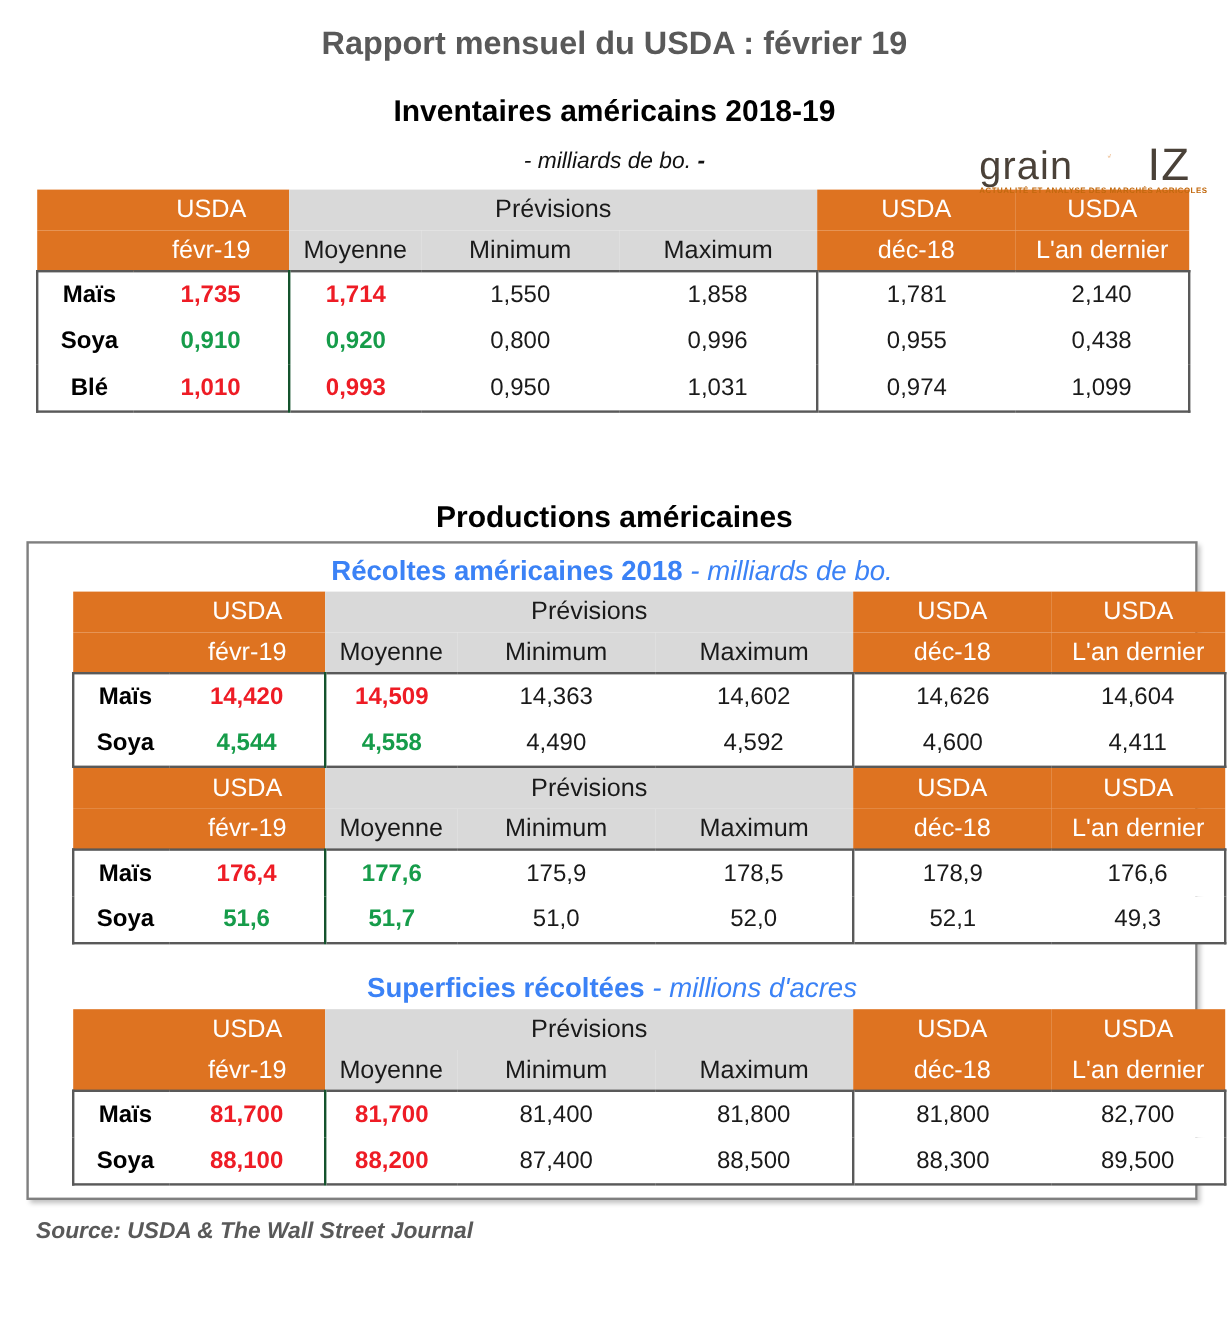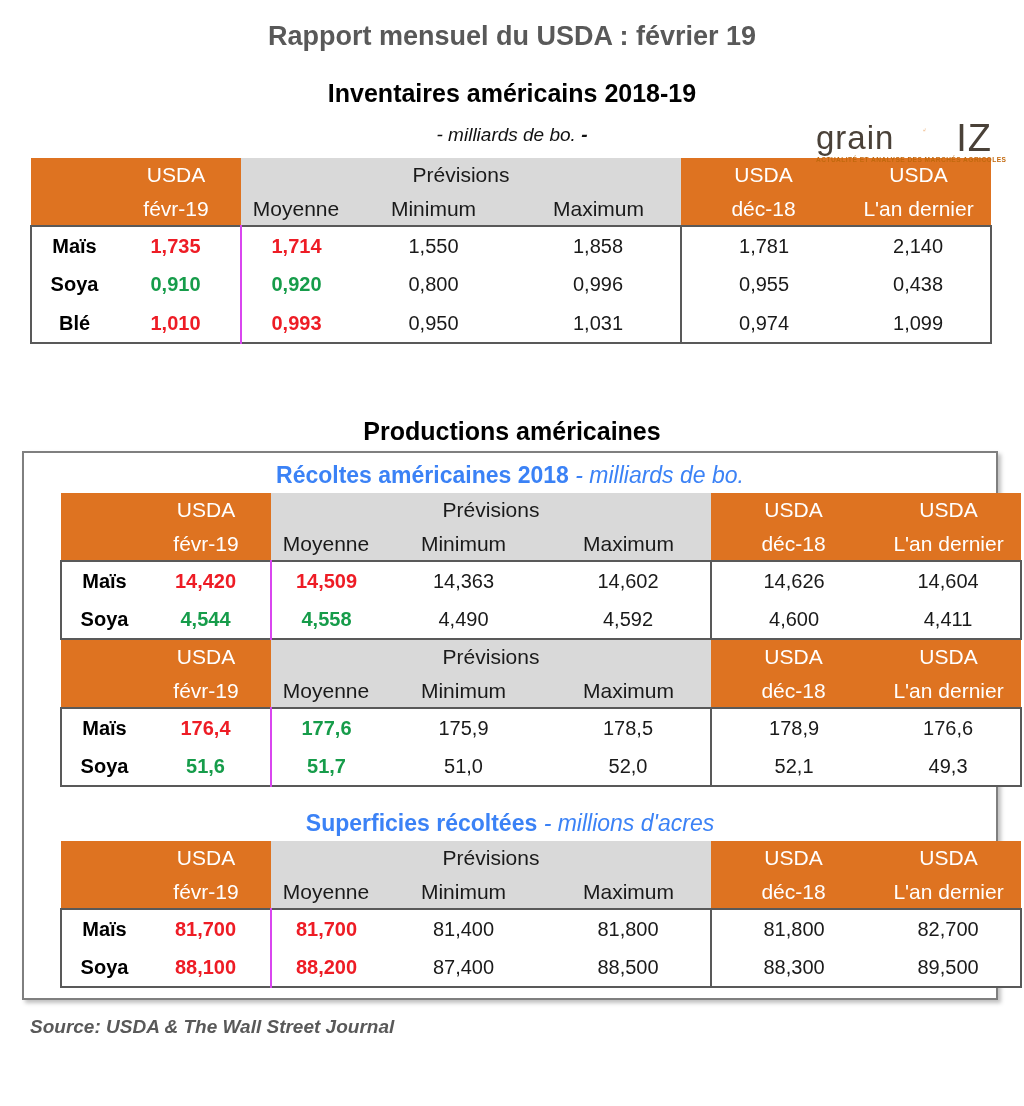--- a/index.html
+++ b/index.html
@@ -24,21 +24,21 @@
 
   
   table.data-table { border-collapse:collapse; table-layout:fixed; width:960px; margin-left:30px; }
   table.data-table th { height:34px; font-weight:normal; font-size:21px; text-align:center; vertical-align:middle; }
   table.data-table td { height:39px; font-size:20px; text-align:center; vertical-align:middle; }
   th.orange { background:#de7321; color:#ffffff; }
   th.grayh  { background:#d9d9d9; color:#1a1a1a; }
   th.span2  { padding-left:80px; }
   tbody.tb { border:2px solid #595959; background:#fff; }
   td.lbl { text-align:left; padding-left:6px; font-weight:bold; font-size:19px; color:#000; }
-  td.v1 { font-weight:bold; font-size:23px; border-right:2px solid #d946ef; }
+  td.v1 { font-weight:bold; font-size:23px; border-right:2px solid #14532d; }
   td.v2 { font-weight:bold; font-size:20px; }
   td.vmax { border-right:2px solid #595959; }
 
   .h2-prod { margin-top:72px; }
   .outer-box { margin:5px 0 0 22px; width:976px; border:2px solid #7f7f7f; background:#fff;
     padding:4px 6px 10px 6px; box-shadow:3px 3px 4px rgba(0,0,0,0.25); }
   .in-box { width:960px; margin-left:2px; }
   .subtitle { height:36px; line-height:36px; text-align:center; font-size:23px; color:#3b82f6; }
   .subtitle .st-bold { font-weight:bold; }
   .subtitle .st-unit { font-style:italic; font-weight:normal; }

